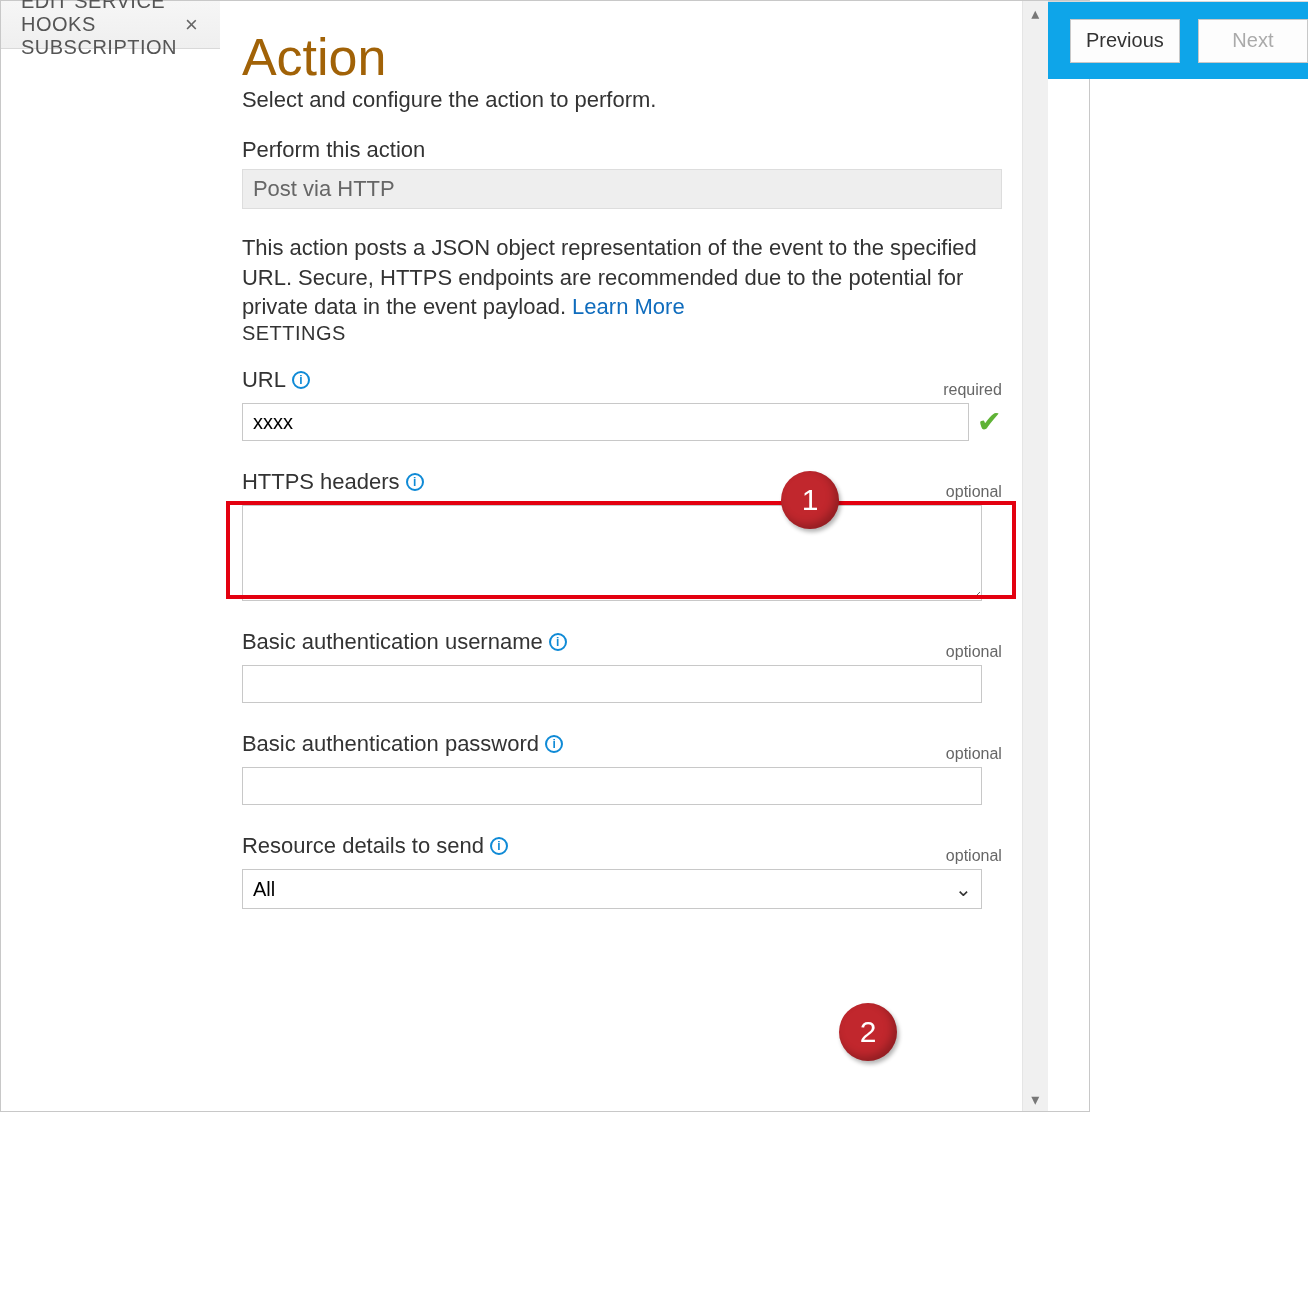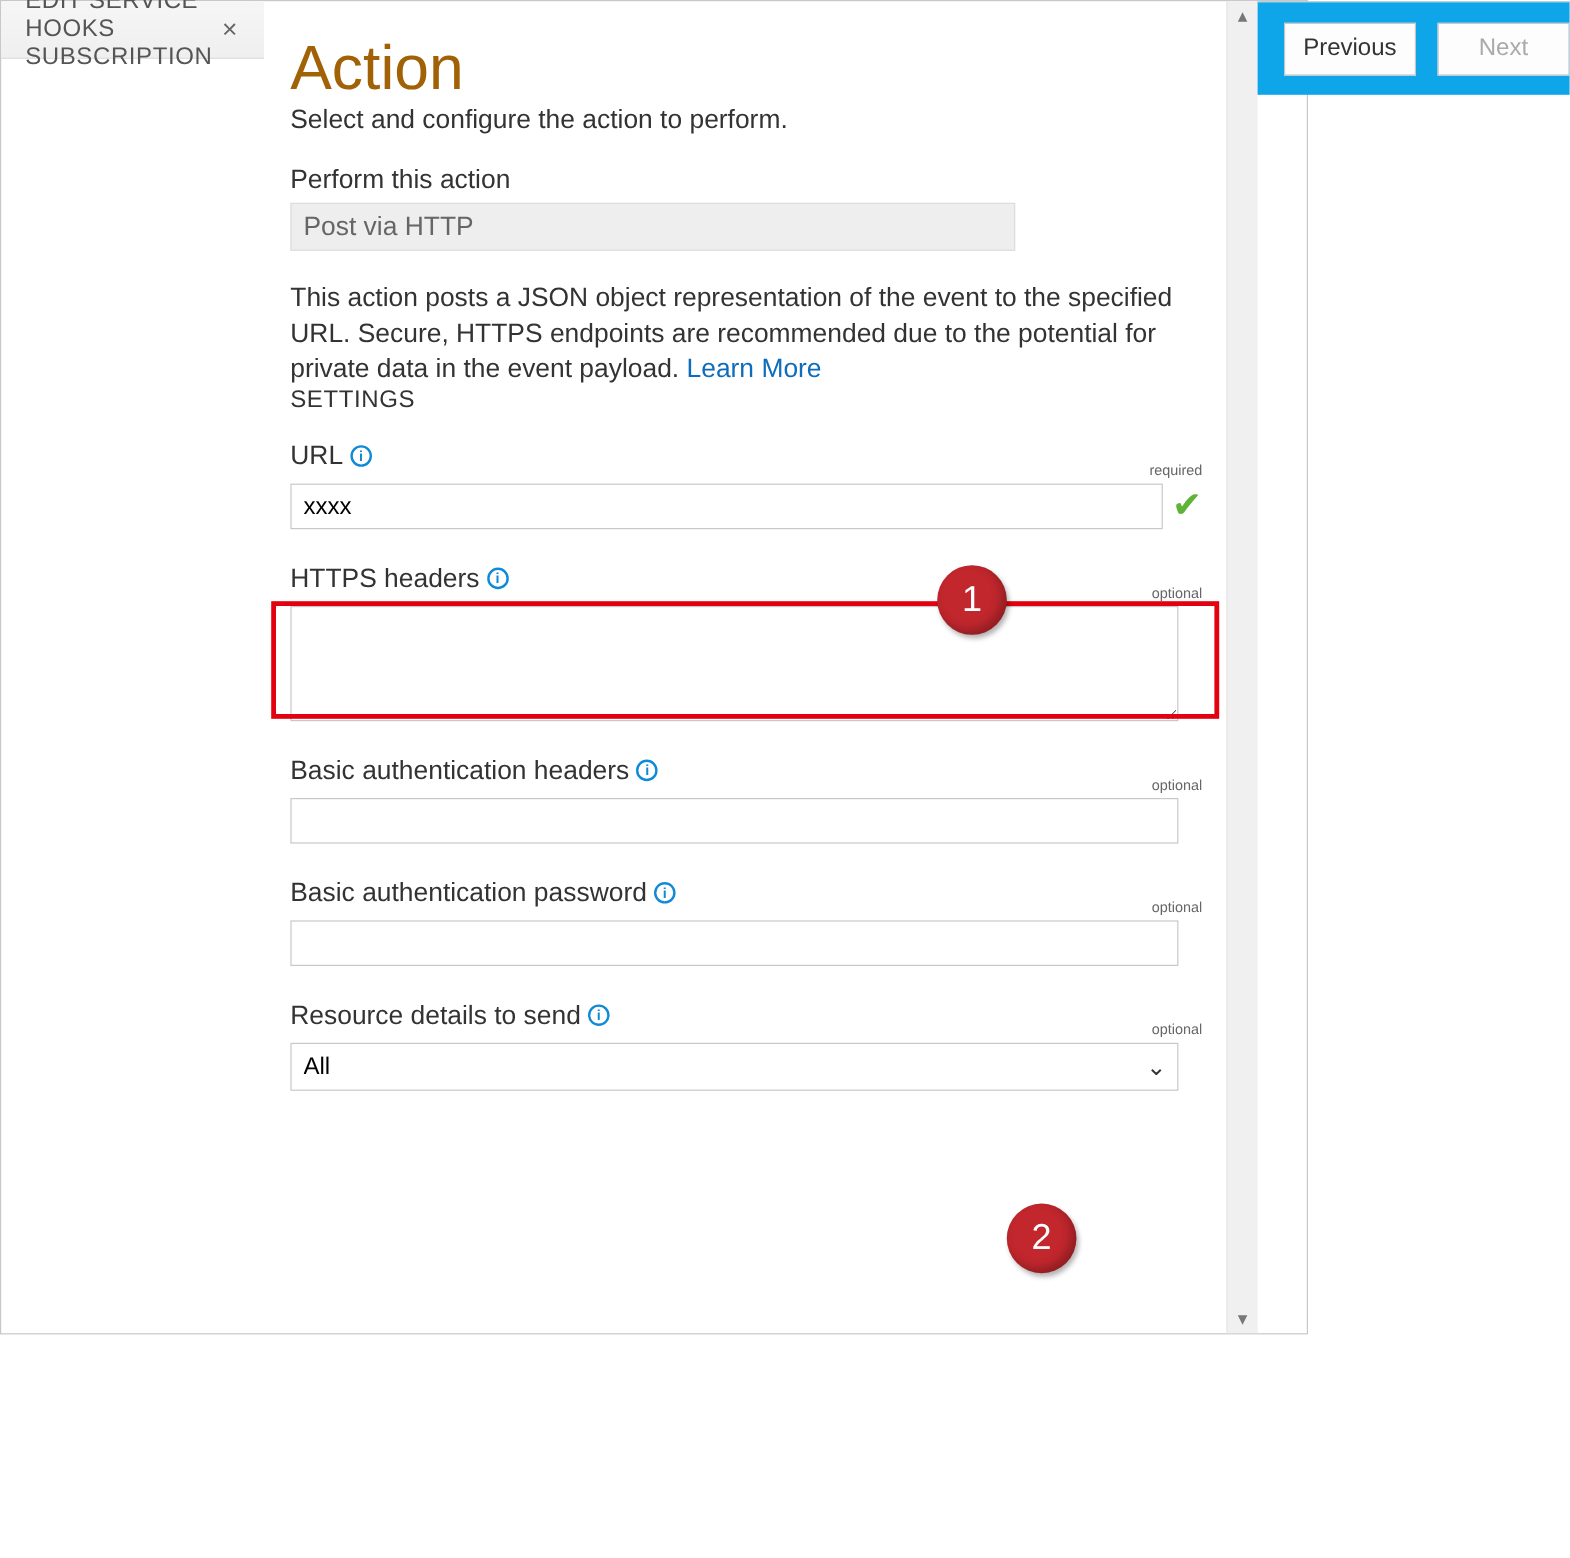--- a/index.html
+++ b/index.html
@@ -88,31 +88,31 @@
   }
   .field-label {
     font-size: 22px;
     color: #333;
     margin-bottom: 6px;
     display:flex;
     align-items:center;
     gap:6px;
   }
   .field-hint {
-    font-size: 12px;
+    font-size: 16px;
     color: #666;
   }
   .label-row {
     display:flex;
     justify-content: space-between;
     align-items: flex-end;
     margin-bottom: 4px;
   }
   .readonly-box {
-    width: 604px;
+    width: 760px;
     background: #eee;
     border: 1px solid #ddd;
     padding: 6px 10px;
     font-size: 22px;
     color: #666;
     margin-bottom: 24px;
   }
   .description {
     width: 760px;
     font-size: 22px;
@@ -240,21 +240,21 @@
             <span class="info-icon">i</span>
           </span>
           <span class="field-hint">optional</span>
         </div>
         <div class="input-row">
           <textarea class="textarea-input" style=""></textarea>
         </div>
 
         <div class="label-row">
           <span class="field-label">
-            <span>Basic authentication headers</span>
+            <span>Basic authentication username</span>
             <span class="info-icon">i</span>
           </span>
           <span class="field-hint">optional</span>
         </div>
         <div class="input-row">
           <input class="text-input" type="text" value="" style="">
         </div>
 
         <div class="label-row">
           <span class="field-label">

